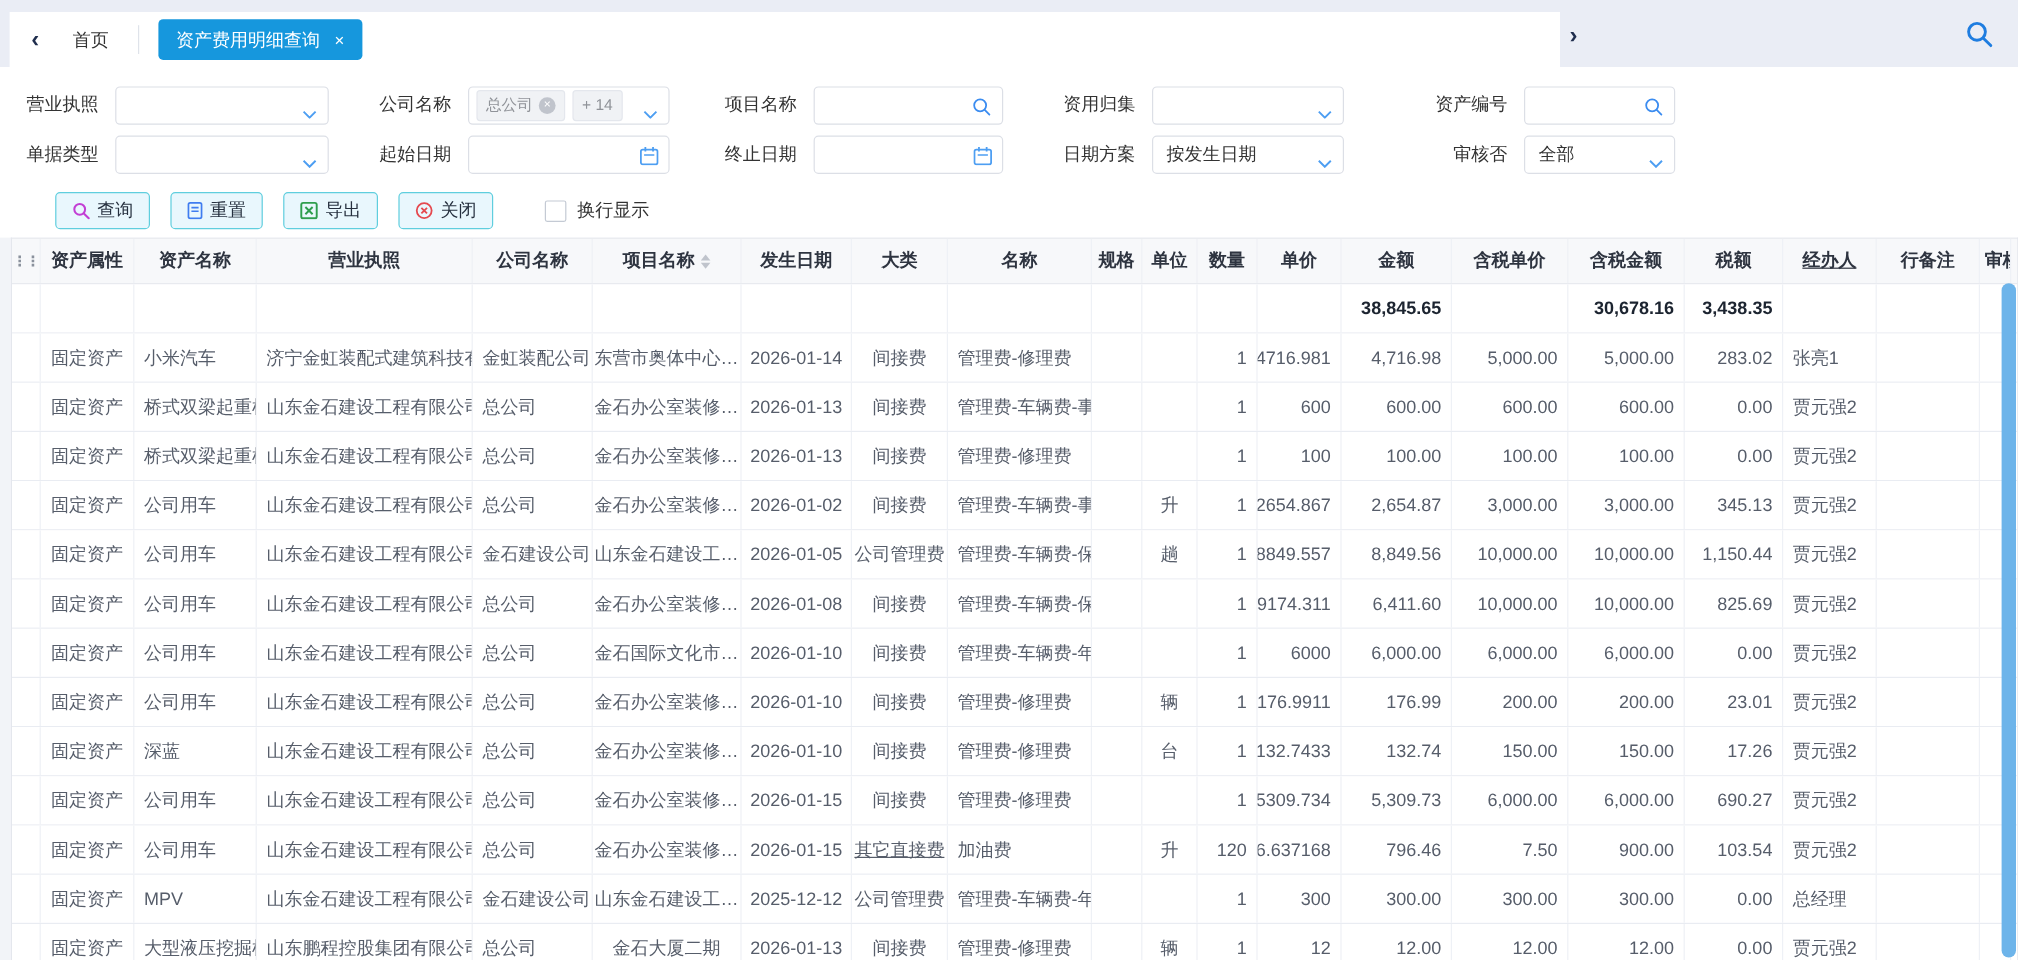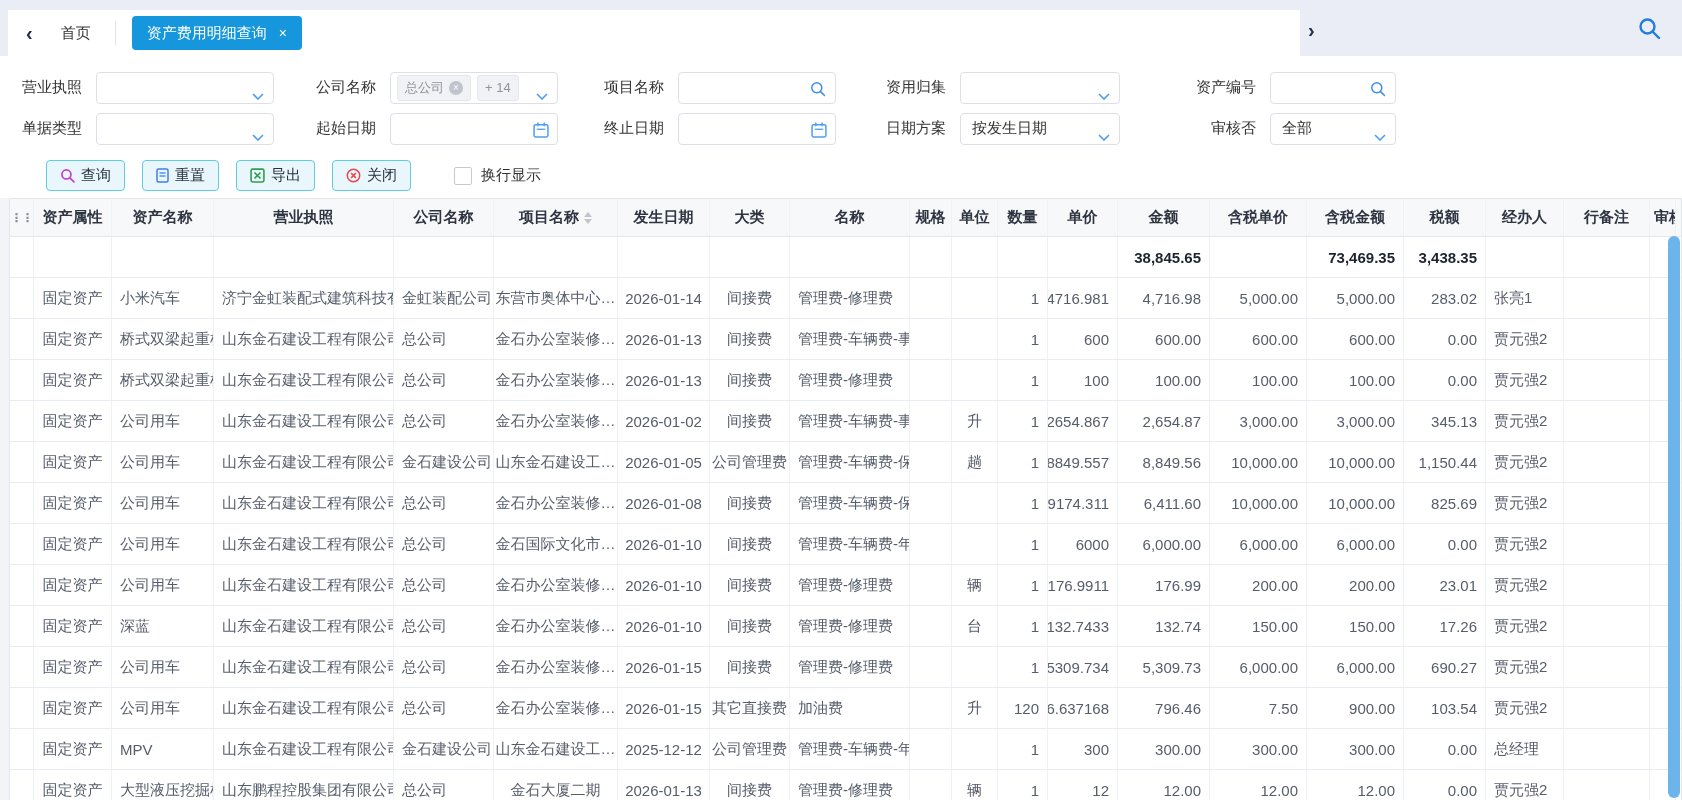--- a/index.html
+++ b/index.html
@@ -268,21 +268,21 @@
       </div>
       <div class="cell hcell ar" style="width: 97px;">
         <span>含税单价</span>
       </div>
       <div class="cell hcell ar" style="width: 97px;">
         <span>含税金额</span>
       </div>
       <div class="cell hcell ar" style="width: 82px;">
         <span>税额</span>
       </div>
-      <div class="cell hcell al" style="width: 78px;">
+      <div class="cell hcell al" style="width: 78px; text-decoration: underline;">
         <span>经办人</span>
       </div>
       <div class="cell hcell al" style="width: 86px;">
         <span>行备注</span>
       </div>
       <div class="cell hcell hl al" style="width: 26px;">
         <span>审核</span>
       </div>
     </div>
     <div class="trow">
@@ -294,21 +294,21 @@
       <div class="cell  ac" style="width: 124px;"></div>
       <div class="cell  ac" style="width: 92px;"></div>
       <div class="cell  ac" style="width: 80px;"></div>
       <div class="cell  al" style="width: 120px;"></div>
       <div class="cell  ac" style="width: 42px;"></div>
       <div class="cell  ac" style="width: 46px;"></div>
       <div class="cell  ar" style="width: 50px;"></div>
       <div class="cell  ar" style="width: 70px;"></div>
       <div class="cell sumcell ar" style="width: 92px;">38,845.65</div>
       <div class="cell  ar" style="width: 97px;"></div>
-      <div class="cell sumcell ar" style="width: 97px;">73,469.35</div>
+      <div class="cell sumcell ar" style="width: 97px;">30,678.16</div>
       <div class="cell sumcell ar" style="width: 82px;">3,438.35</div>
       <div class="cell  al" style="width: 78px;"></div>
       <div class="cell  al" style="width: 86px;"></div>
       <div class="cell  al" style="width: 26px;"></div>
     </div>
     <div class="trow">
       <div class="cell  ac" style="width: 24px;"></div>
       <div class="cell  ac" style="width: 78px;">固定资产</div>
       <div class="cell  al" style="width: 102px;">小米汽车</div>
       <div class="cell  al" style="width: 180px;">济宁金虹装配式建筑科技有限公司</div>
@@ -528,21 +528,21 @@
       <div class="cell  al" style="width: 26px;"></div>
     </div>
     <div class="trow">
       <div class="cell  ac" style="width: 24px;"></div>
       <div class="cell  ac" style="width: 78px;">固定资产</div>
       <div class="cell  al" style="width: 102px;">公司用车</div>
       <div class="cell  al" style="width: 180px;">山东金石建设工程有限公司</div>
       <div class="cell  al" style="width: 100px;">总公司</div>
       <div class="cell  ac" style="width: 124px;">金石办公室装修…</div>
       <div class="cell  ac" style="width: 92px;">2026-01-15</div>
-      <div class="cell  ac" style="width: 80px;">其它直接费</div>
+      <div class="cell  ac" style="width: 80px; text-decoration: underline;">其它直接费</div>
       <div class="cell  al" style="width: 120px;">加油费</div>
       <div class="cell  ac" style="width: 42px;"></div>
       <div class="cell  ac" style="width: 46px;">升</div>
       <div class="cell  ar" style="width: 50px;">120</div>
       <div class="cell  ar" style="width: 70px;">6.637168</div>
       <div class="cell  ar" style="width: 92px;">796.46</div>
       <div class="cell  ar" style="width: 97px;">7.50</div>
       <div class="cell  ar" style="width: 97px;">900.00</div>
       <div class="cell  ar" style="width: 82px;">103.54</div>
       <div class="cell  al" style="width: 78px;">贾元强2</div>

